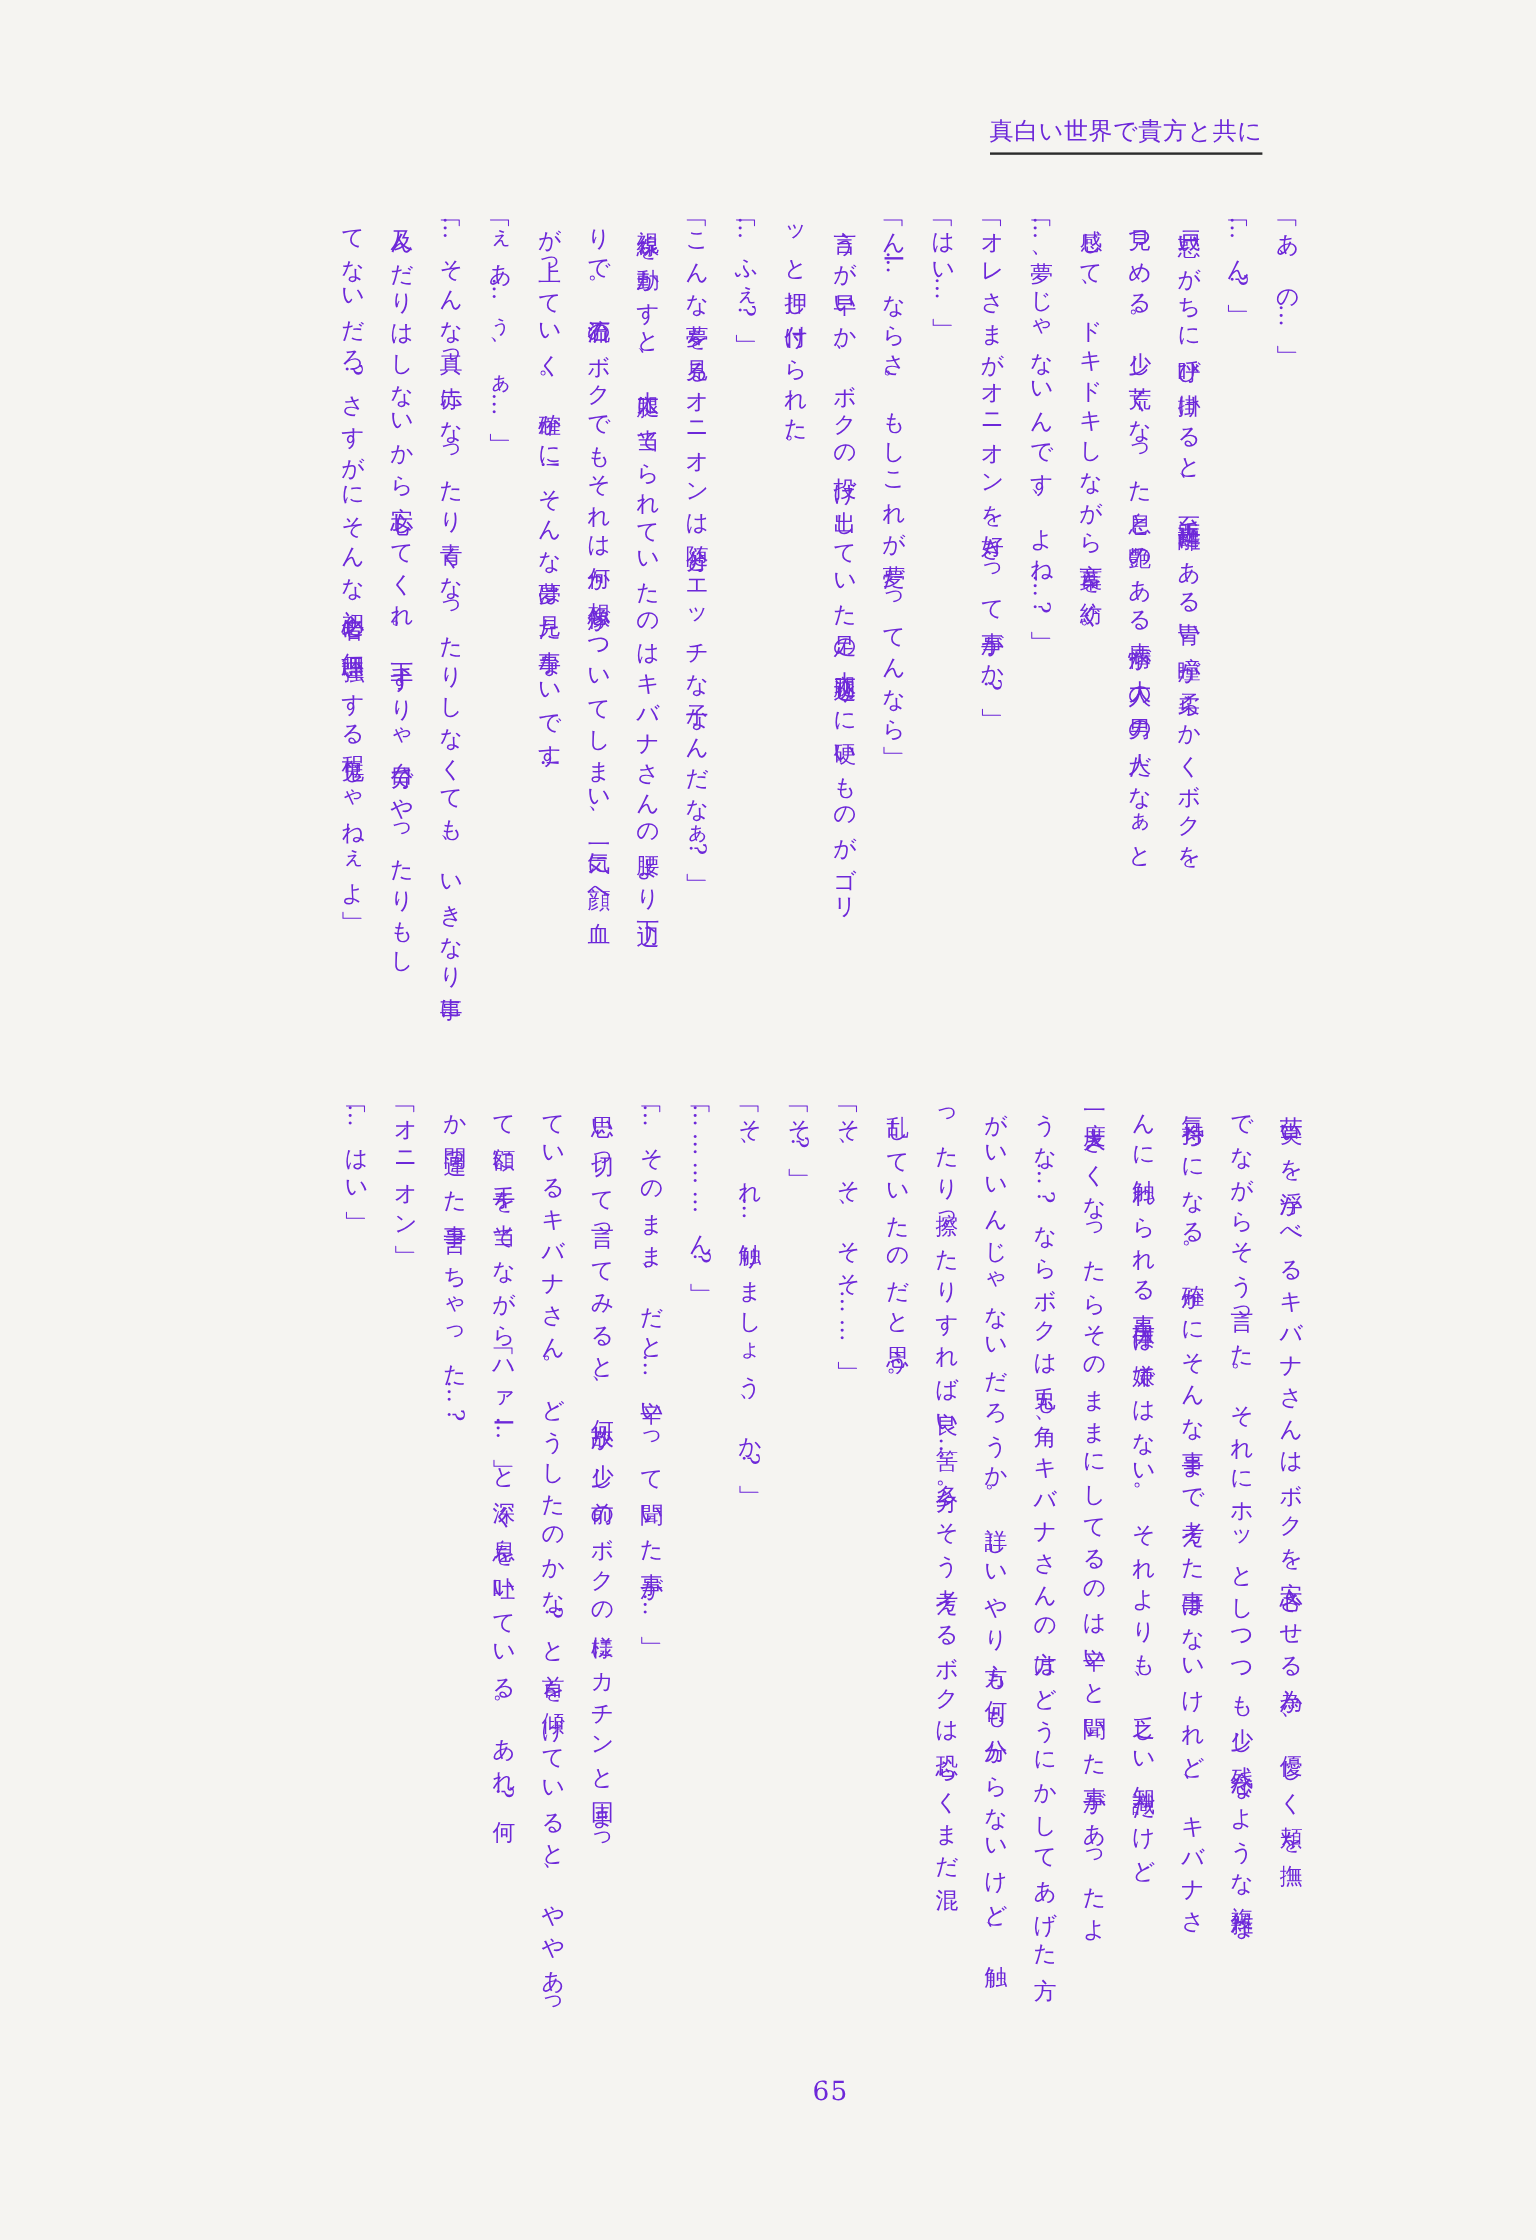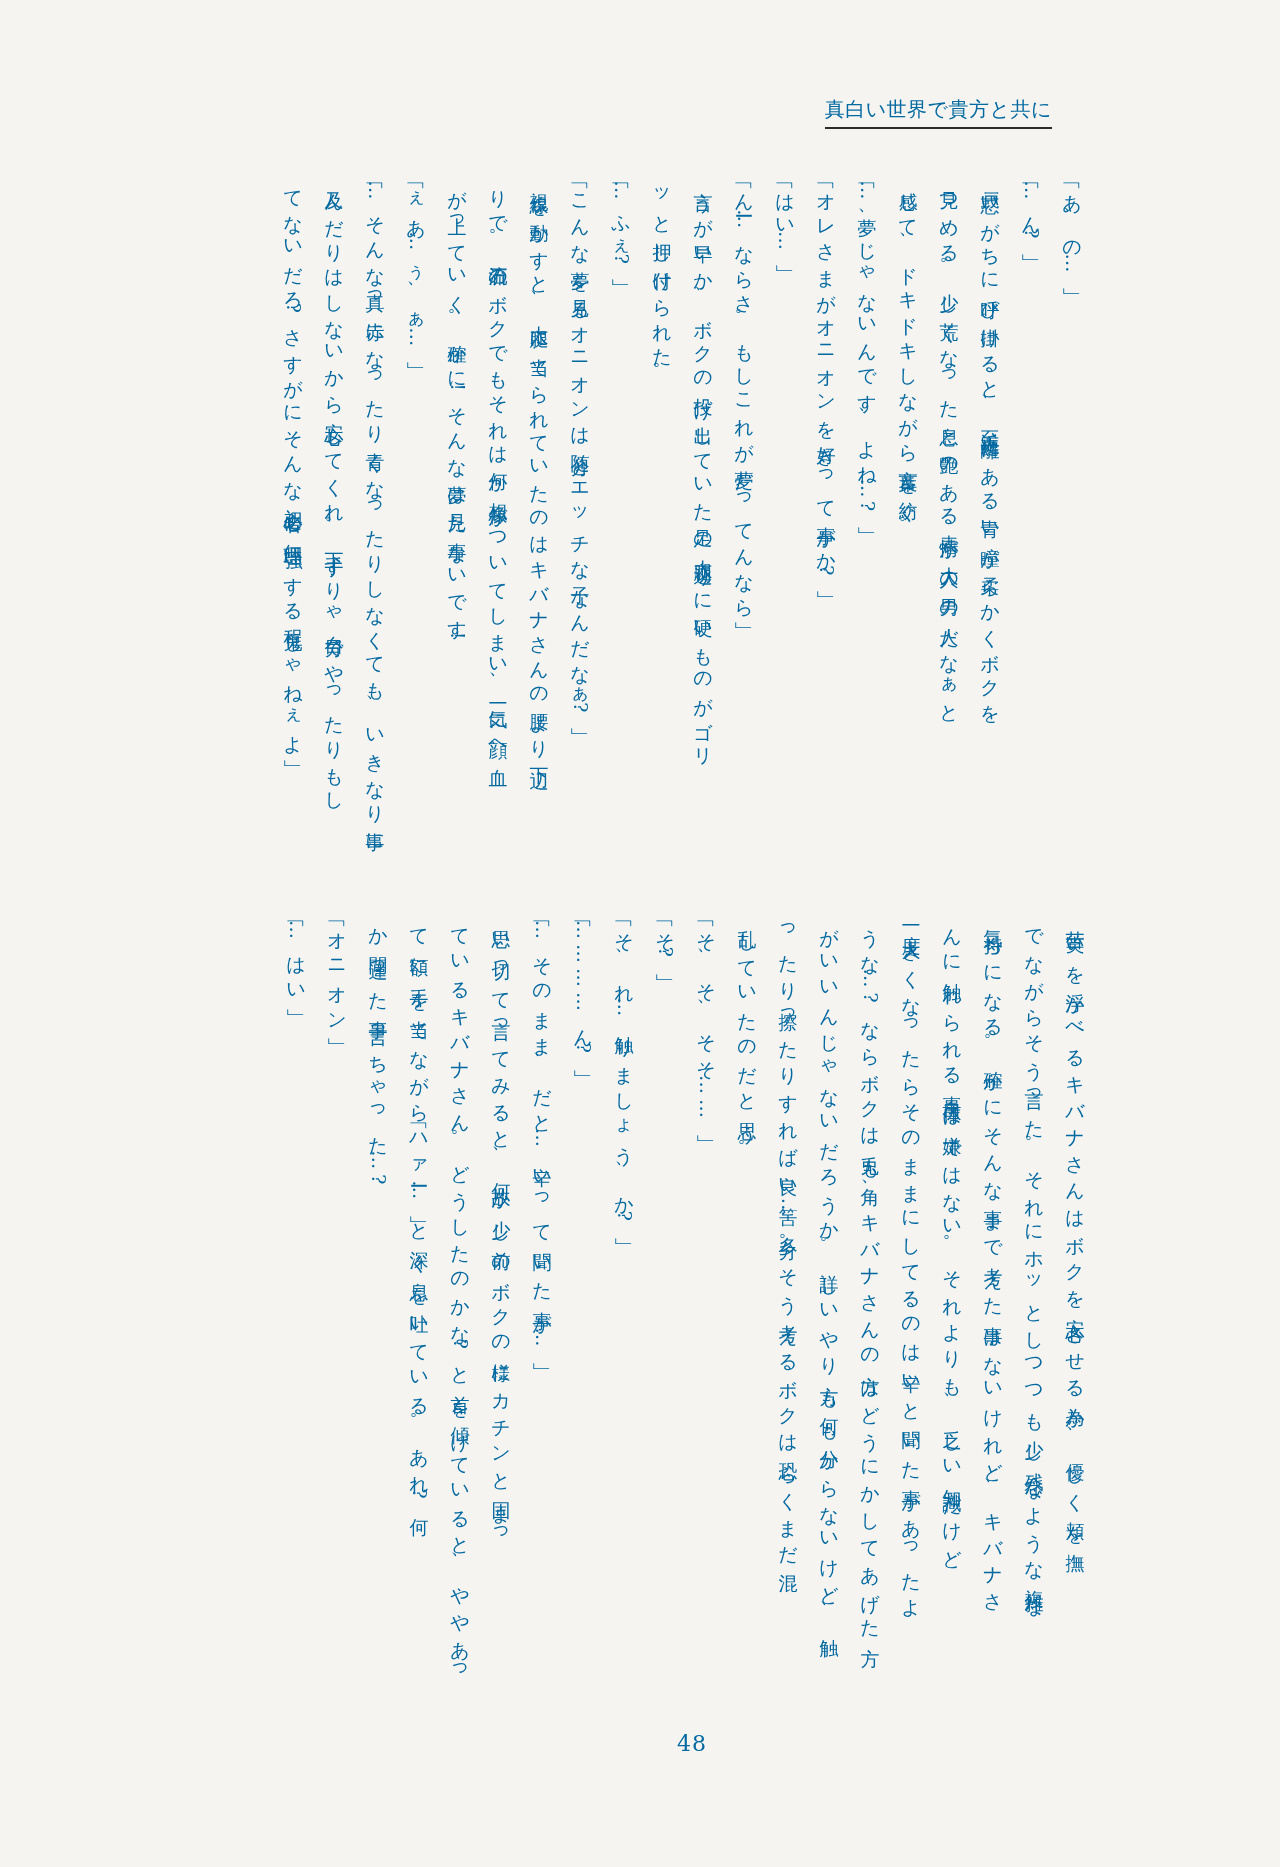--- a/index.html
+++ b/index.html
@@ -1,21 +1,21 @@
 <!DOCTYPE html>
 <html><head>
 <meta charset="utf-8">
 <style>
   html,body { margin:0; padding:0; }
   .page {
     position: relative;
     width: 1280px;
     height: 1867px;
     background: #f5f4f1;
-    color: #0369a1;
+    color: #6d28d9;
     font-family: "DejaVu Serif", "Liberation Serif", serif;
     overflow: hidden;
   }
   .header-title {
     position: absolute;
     top: 96px;
     right: 228px;
     font-size: 20px;
     letter-spacing: 0.5px;
     padding-bottom: 4px;
@@ -104,15 +104,15 @@
       <p>「…………ん?」</p>
       <p>「…そのまま、だと…辛いって聞いた事が…」</p>
       <p>思い切って言ってみると、何故か少し前のボクの様にカチンと固まっ</p>
       <p>ているキバナさん。どうしたのかな?と首を傾げていると、ややあっ</p>
       <p>て額に手を当てながら「ハァー…」と深く息を吐いている。あれ?何</p>
       <p>か間違った事言っちゃった…?</p>
       <p>「オニオン」</p>
       <p>「…はい」</p>
     </div>
 
-  <div class="page-number">48</div>
+  <div class="page-number">65</div>
 
 </div>
 
 </body></html>

